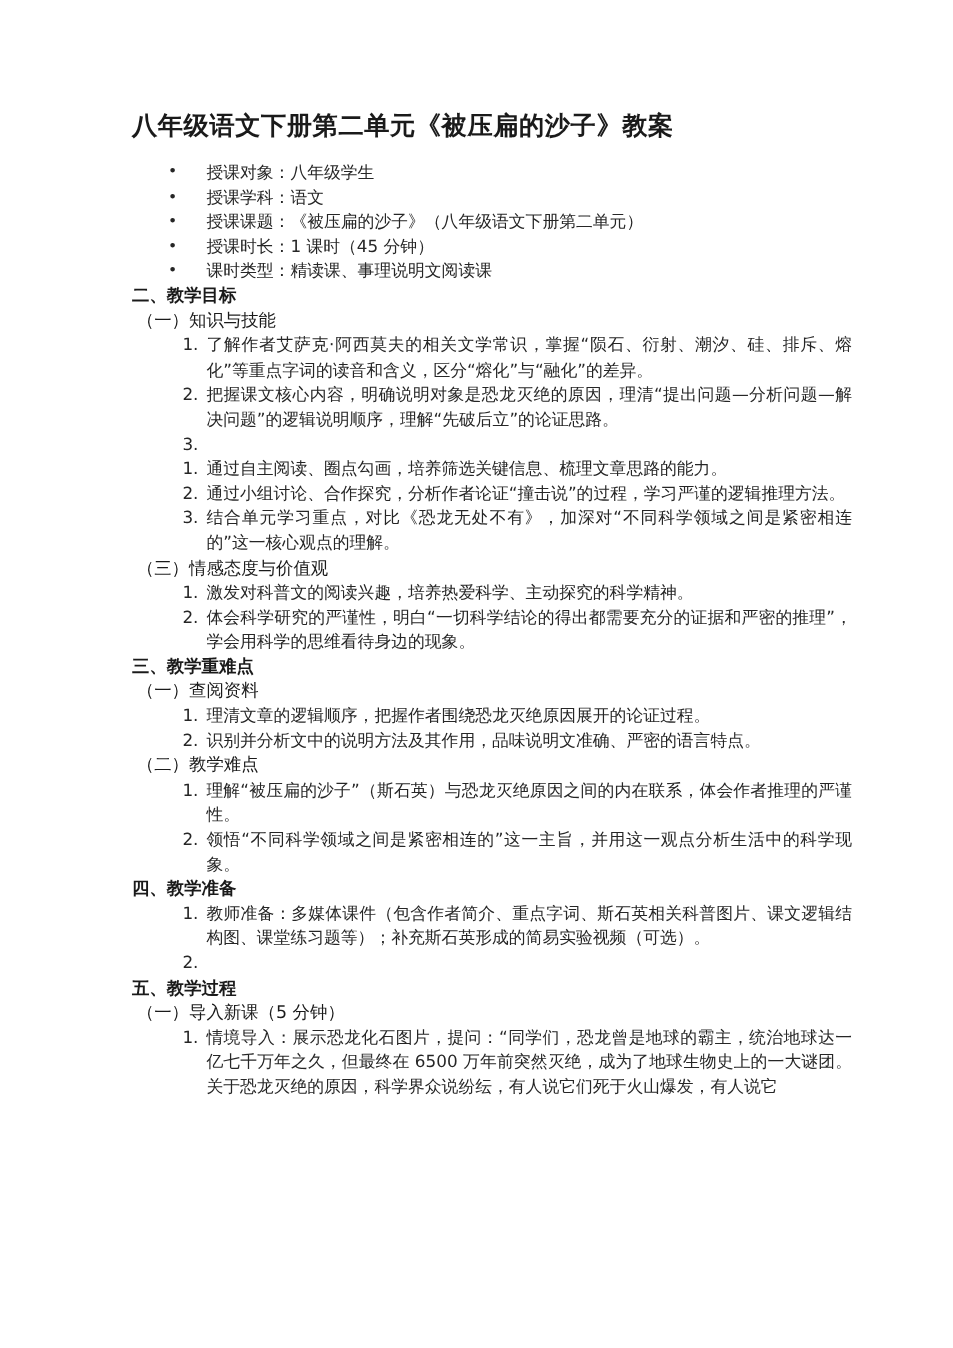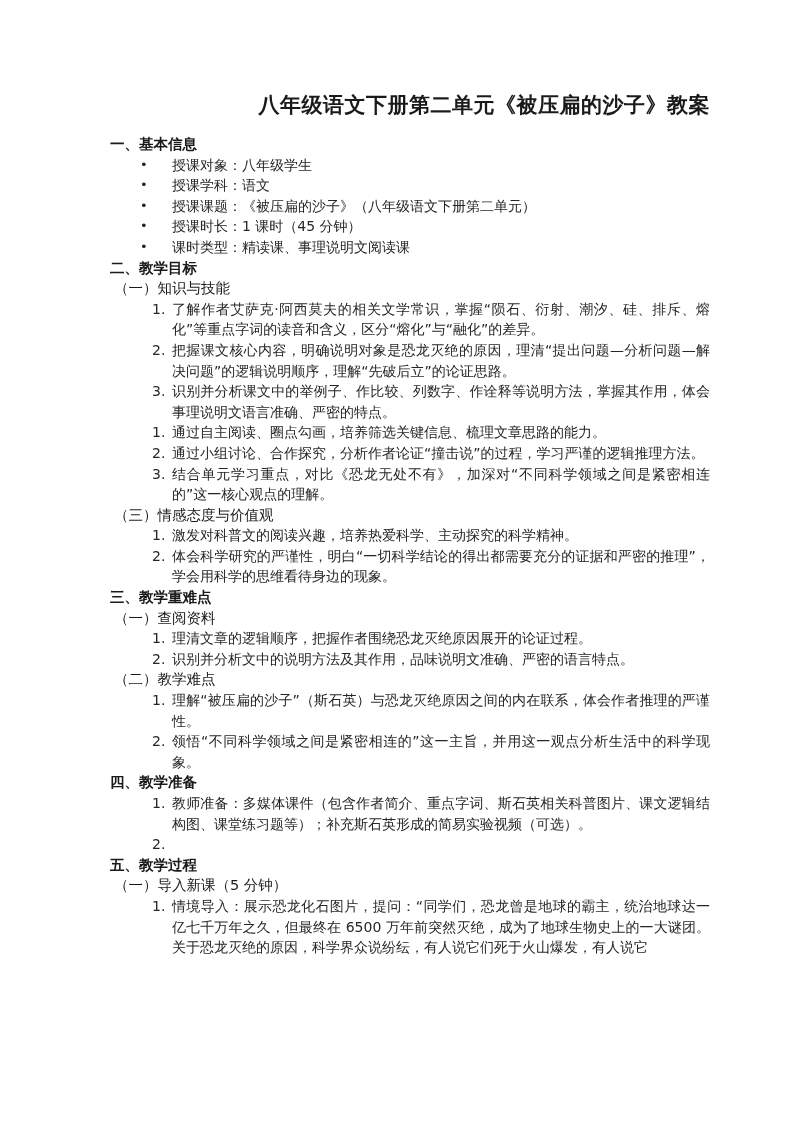--- a/index.html
+++ b/index.html
@@ -15,21 +15,21 @@
     background: #ffffff;
     color: #262626;
     padding: 90px 84px 0 110px;
     overflow: hidden;
     font-family: "DejaVu Sans", "Liberation Sans", sans-serif;
   }
   .title {
     font-size: 21px;
     font-weight: 700;
     line-height: 30px;
-    text-align: right;
+    text-align: left;
     margin: 0 0 14px 0;
     color: #1a1a1a;
     letter-spacing: 0.5px;
   }
   .h1 {
     font-size: 14.5px;
     font-weight: 700;
     line-height: 20.6px;
     color: #1a1a1a;
   }
@@ -58,21 +58,20 @@
     text-align: justify;
     color: #262626;
   }
 </style>
 </head>
 <body>
 
 <div class="page">
   <h1 class="title">八年级语文下册第二单元《被压扁的沙子》教案</h1>
   <div id="doc-body">
-      <div class="h1">一、基本信息</div>
       <div class="row bullet-row">
         <span class="marker">•</span>
         <span class="itext">授课对象：八年级学生</span>
       </div>
       <div class="row bullet-row">
         <span class="marker">•</span>
         <span class="itext">授课学科：语文</span>
       </div>
       <div class="row bullet-row">
         <span class="marker">•</span>
@@ -91,21 +90,20 @@
       <div class="row num-row">
         <span class="marker">1.</span>
         <span class="itext">了解作者艾萨克·阿西莫夫的相关文学常识，掌握“陨石、衍射、潮汐、硅、排斥、熔化”等重点字词的读音和含义，区分“熔化”与“融化”的差异。</span>
       </div>
       <div class="row num-row">
         <span class="marker">2.</span>
         <span class="itext">把握课文核心内容，明确说明对象是恐龙灭绝的原因，理清“提出问题—分析问题—解决问题”的逻辑说明顺序，理解“先破后立”的论证思路。</span>
       </div>
       <div class="row num-row">
         <span class="marker">3.</span>
-        <span class="itext">识别并分析课文中的举例子、作比较、列数字、作诠释等说明方法，掌握其作用，体会事理说明文语言准确、严密的特点。</span>
       </div>
       <div class="row num-row">
         <span class="marker">1.</span>
         <span class="itext">通过自主阅读、圈点勾画，培养筛选关键信息、梳理文章思路的能力。</span>
       </div>
       <div class="row num-row">
         <span class="marker">2.</span>
         <span class="itext">通过小组讨论、合作探究，分析作者论证“撞击说”的过程，学习严谨的逻辑推理方法。</span>
       </div>
       <div class="row num-row">

